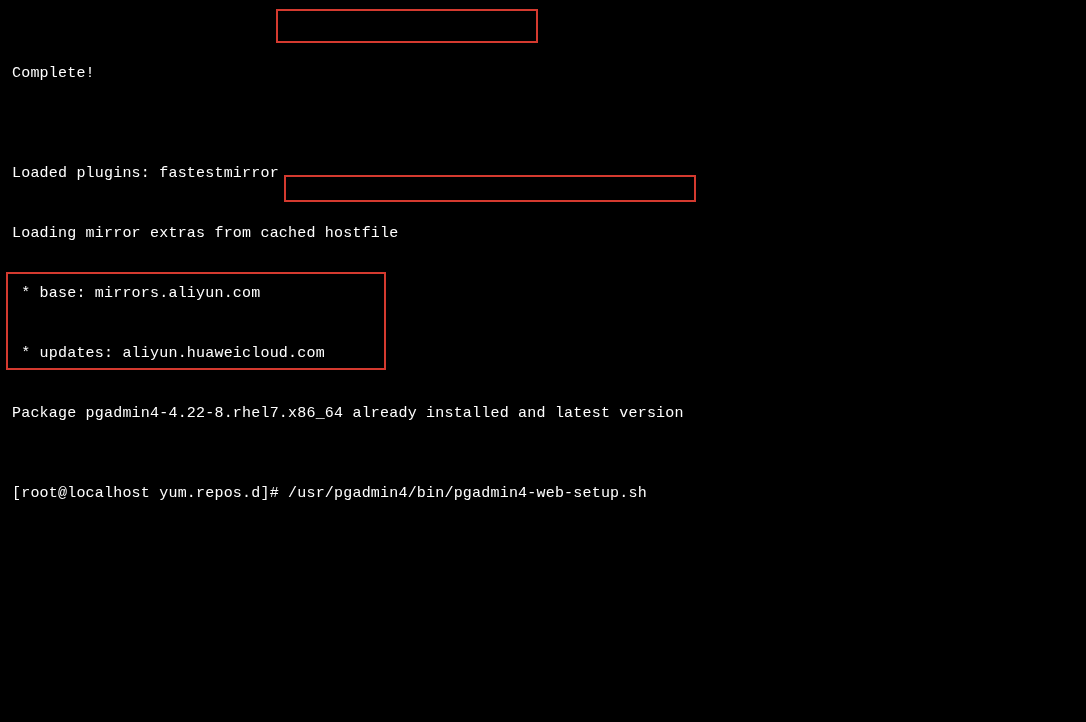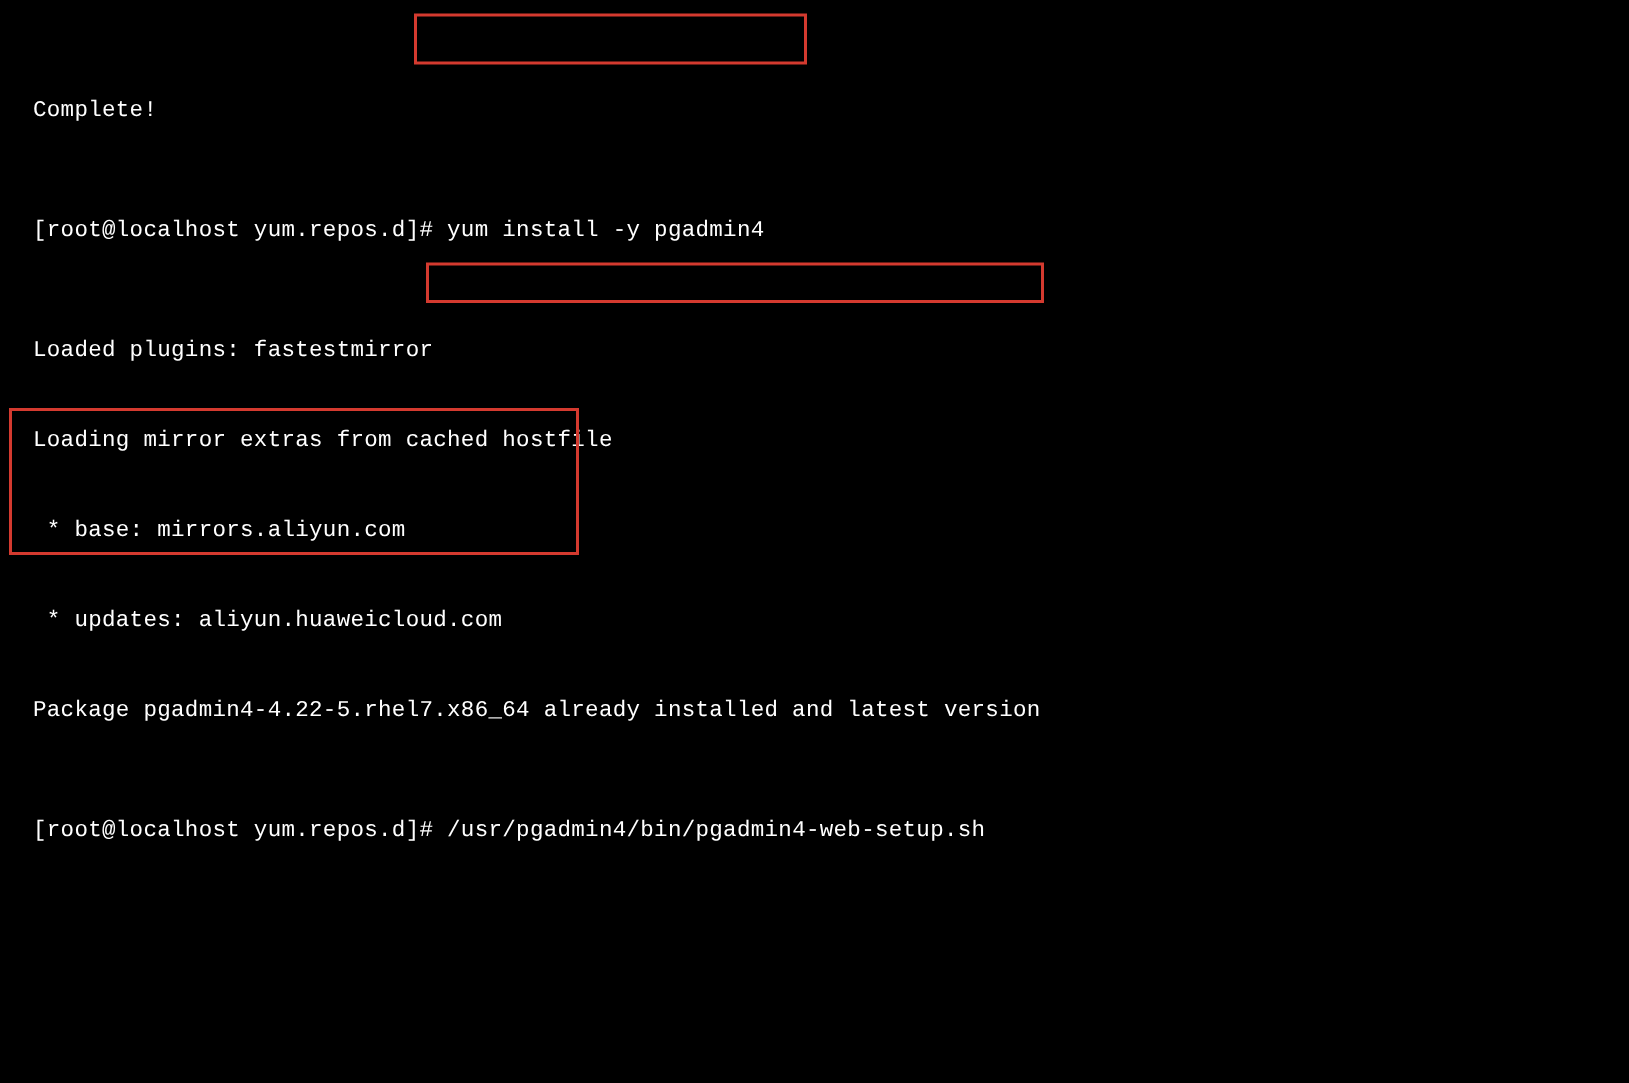--- a/index.html
+++ b/index.html
@@ -9,21 +9,21 @@
     height: 722px;
     background: #000000;
     overflow: hidden;
   }
   .terminal {
     font-family: "Courier New", Courier, monospace;
     font-size: 15px;
     line-height: 20px;
     color: #ffffff;
     white-space: pre;
-    padding: 4px 22px;
+    padding: 4px 12px;
     letter-spacing: 0.2px;
     position: relative;
     width: 100%;
     height: 100%;
     box-sizing: border-box;
   }
   .line {
     display: block;
     height: 20px;
   }
@@ -38,27 +38,26 @@
   .hl2 { left: 284px; top: 175px; width: 412px; height: 27px; }
   .hl3 { left:  6px; top: 272px; width: 380px; height: 98px; }
 </style>
 </head>
 <body>
 
 <div class="terminal">
 
   <span class="line">Complete!</span>
 
-  <span class="line"><span>[root@localhost yum.repos.d]# </span><span>yum install -y pgadmin4</span></span>
 
   <span class="line">Loaded plugins: fastestmirror</span>
   <span class="line">Loading mirror extras from cached hostfile</span>
   <span class="line"> * base: mirrors.aliyun.com</span>
   <span class="line"> * updates: aliyun.huaweicloud.com</span>
-  <span class="line">Package pgadmin4-4.22-5.rhel7.x86_64 already installed and latest version</span>
+  <span class="line">Package pgadmin4-4.22-8.rhel7.x86_64 already installed and latest version</span>
 
   <span class="line"><span>[root@localhost yum.repos.d]# </span><span>/usr/pgadmin4/bin/pgadmin4-web-setup.sh</span></span>
 
   
   
   
   
   
   
   

